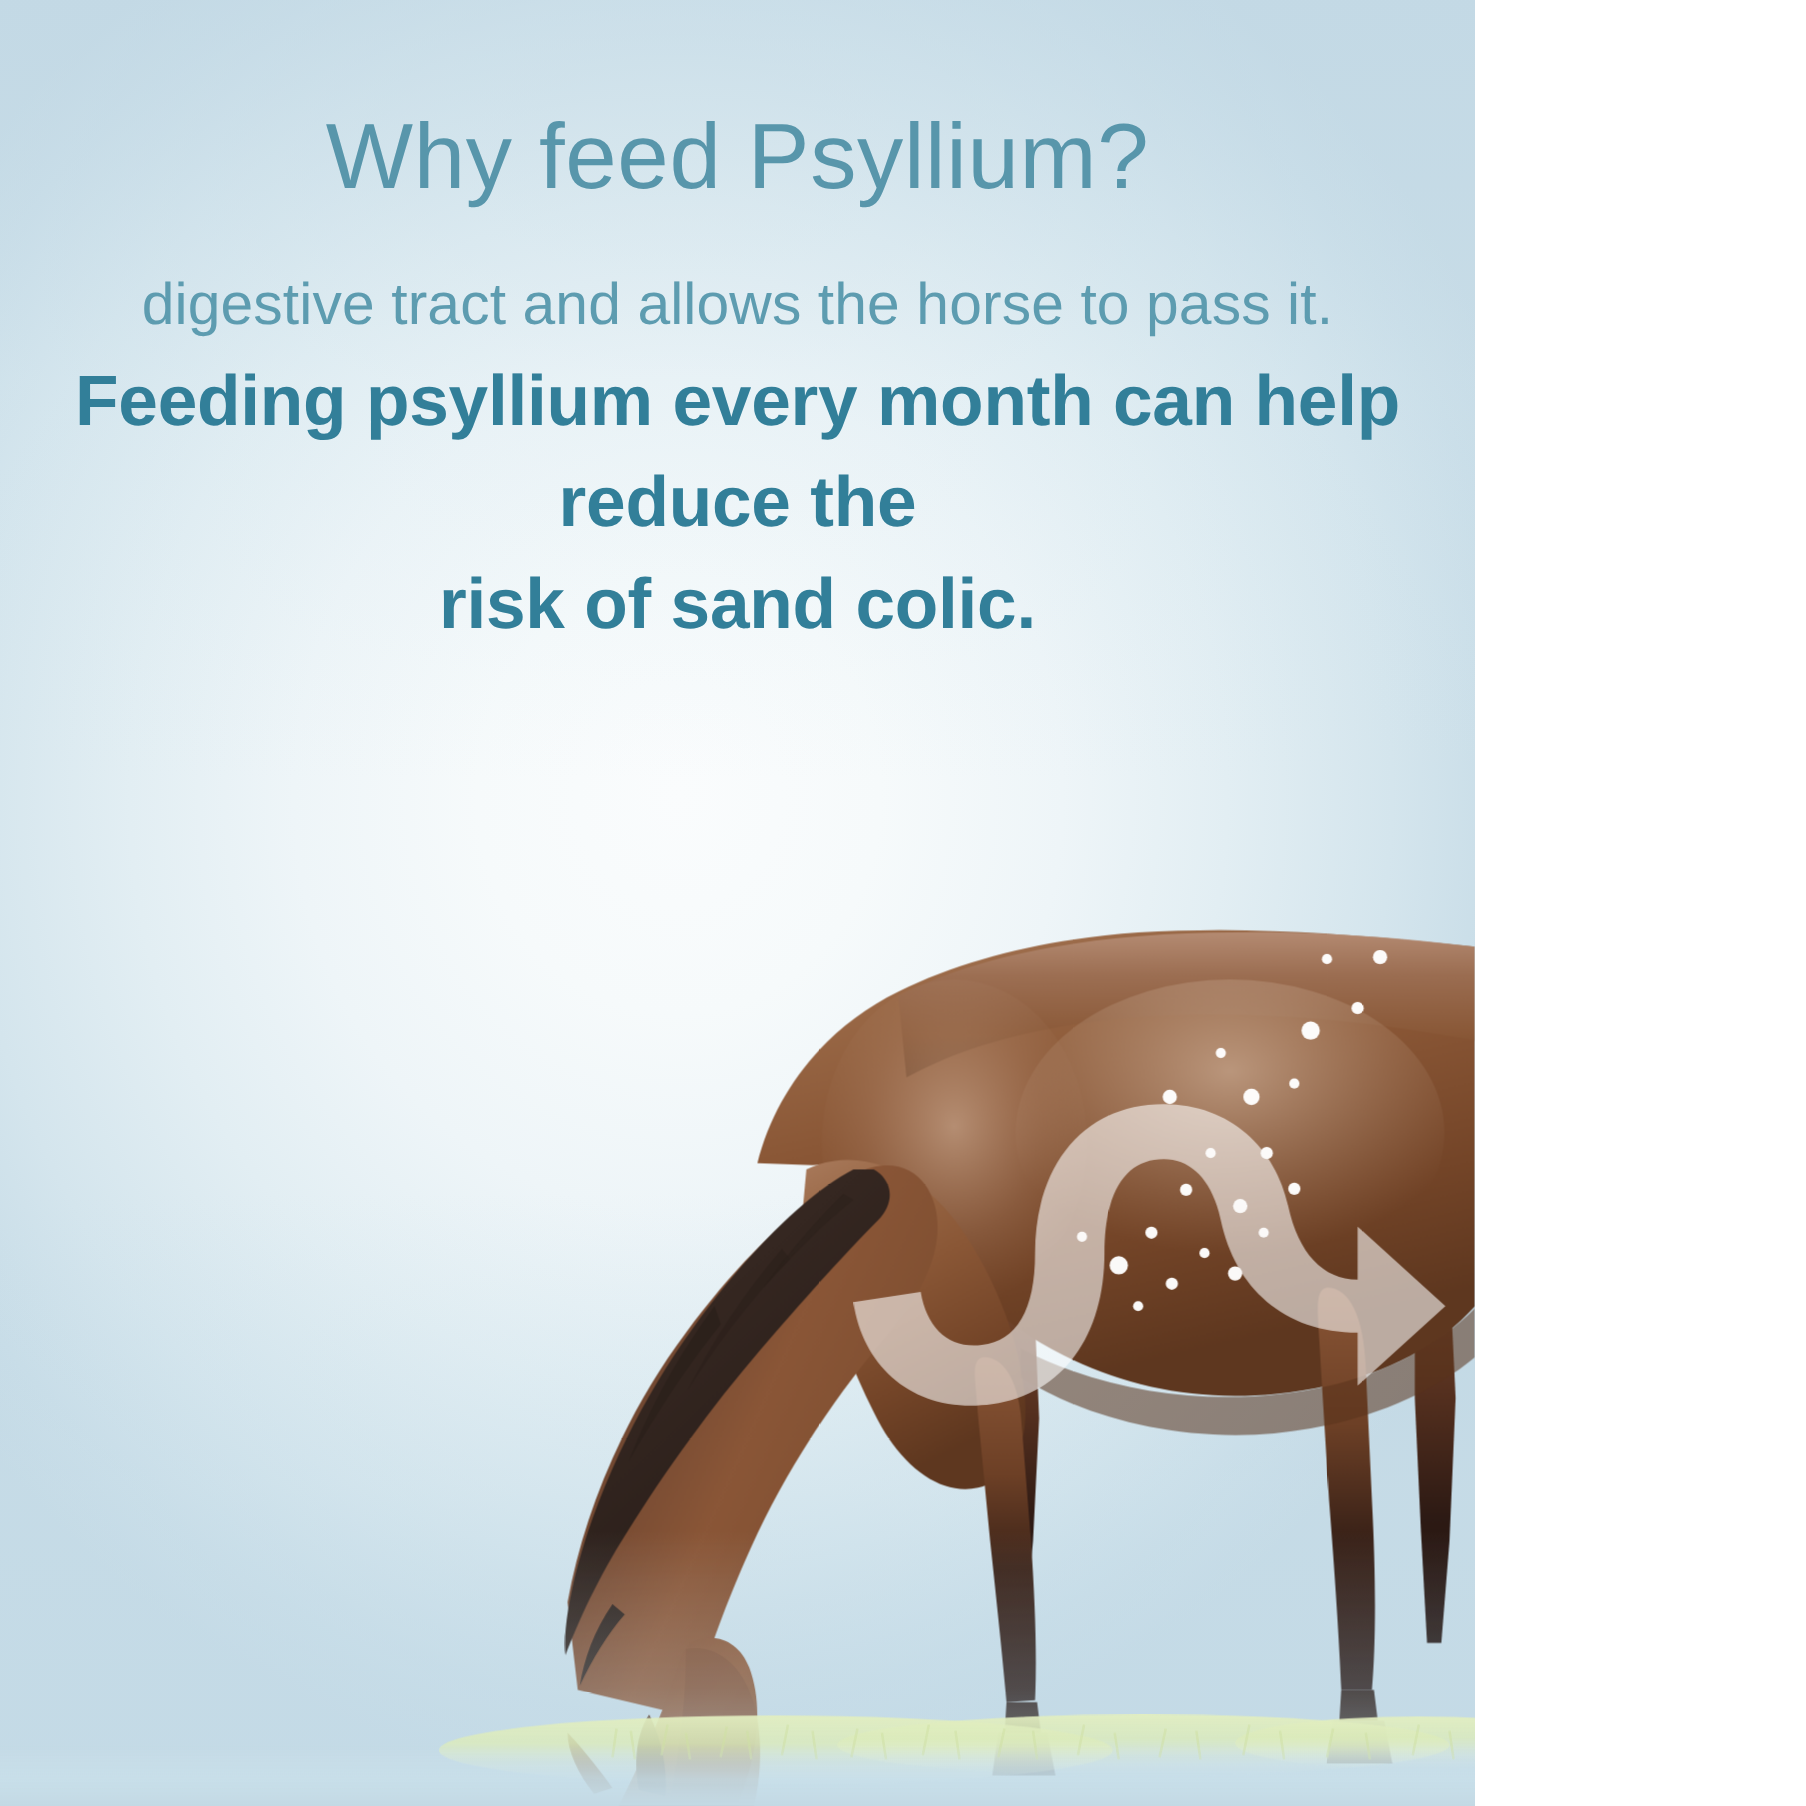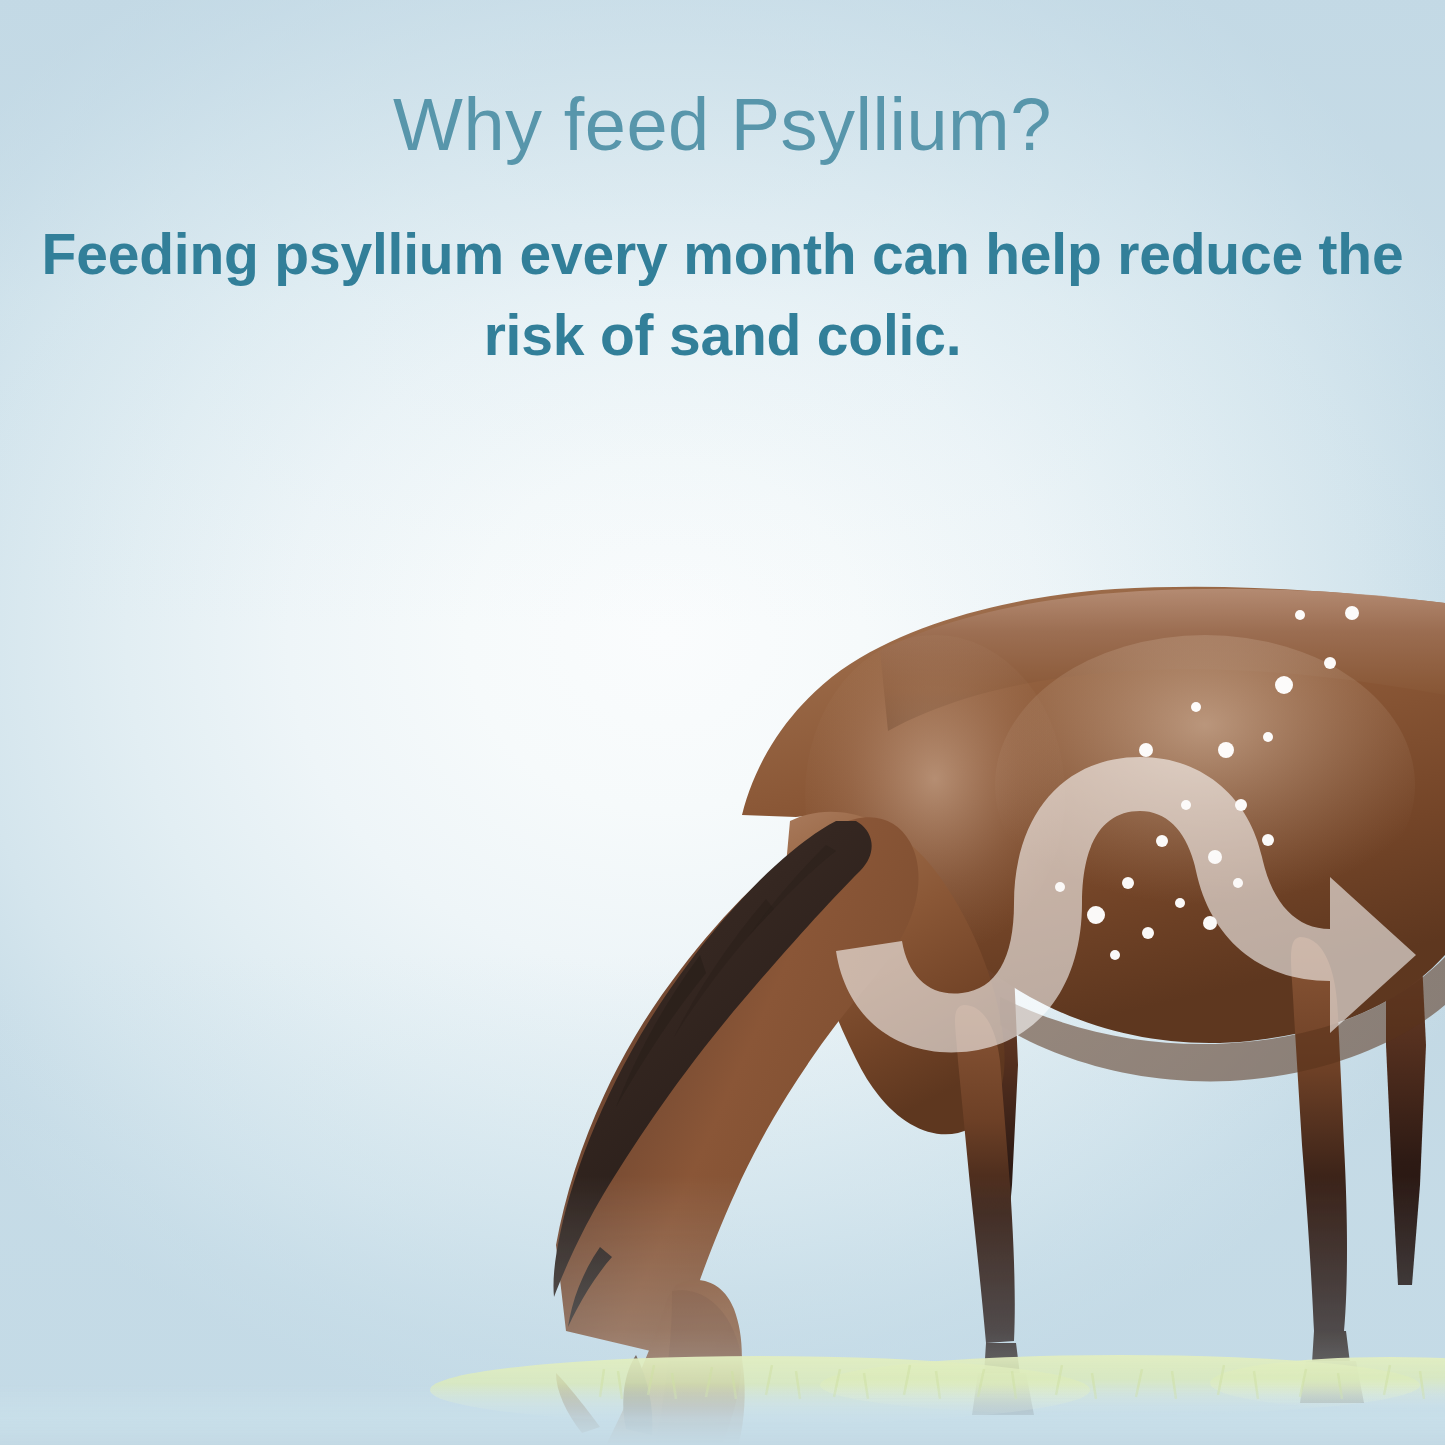--- a/index.html
+++ b/index.html
@@ -3,21 +3,21 @@
 <meta charset="utf-8">
 <title>Why feed Psyllium?</title>
 <style>
   html, body {
     margin: 0;
     padding: 0;
     background: #ffffff;
   }
   #stage {
     position: relative;
-    width: 1445px;
+    width: 1180px;
     height: 1445px;
     overflow: hidden;
     font-family: "Liberation Sans", sans-serif;
     background: #cfe0e9;
   }
 
   
   .bg-base {
     position: absolute;
     inset: 0;
@@ -384,20 +384,21 @@
       </g>
     </svg>
   </div>
 
   <div class="bg-botwash"></div>
 
   <div class="textblock">
     <h1 class="headline">Why feed Psyllium?</h1>
 
     <p class="body-lines">
+      <span class="ln">digestive tract and allows the horse to pass it.</span>
     </p>
 
     <p class="emphasis">
       <span class="ln">Feeding psyllium every month can help reduce the</span>
       <span class="ln">risk of sand colic.</span>
     </p>
   </div>
 
 </div>
 

